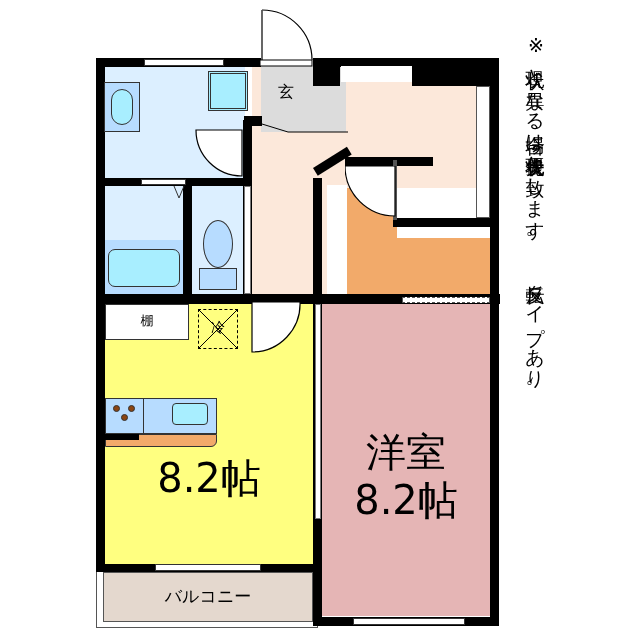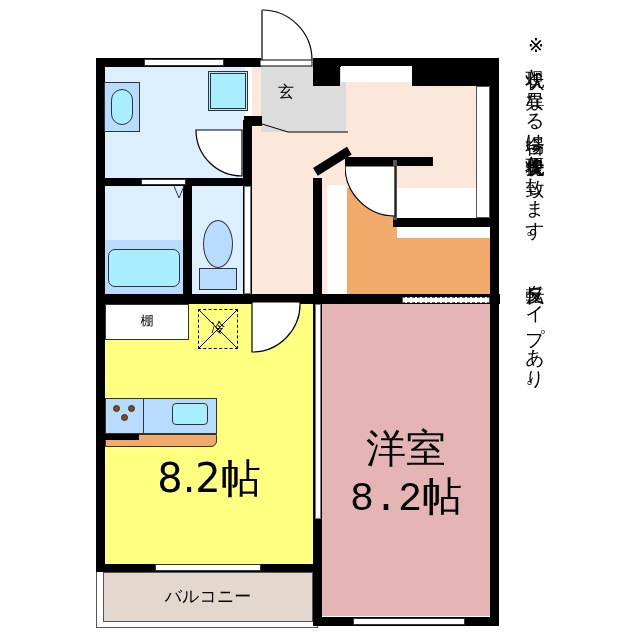--- a/index.html
+++ b/index.html
@@ -100,20 +100,20 @@
   <div class="abs" style="left:128px;top:405px;width:7px;height:7px;border-radius:50%;background:#8b4513;border:1px solid #333;"></div>
   <div class="abs" style="left:121px;top:414px;width:7px;height:7px;border-radius:50%;background:#8b4513;border:1px solid #333;"></div>
   <div class="abs" style="left:172px;top:403px;width:36px;height:22px;background:#a8eeff;border:1px solid #333;border-radius:4px;"></div>
   <div class="abs" style="left:105px;top:434px;width:112px;height:13px;background:#f2aa6a;border:1px solid #333;border-radius:0 0 6px 0;"></div>
   <div class="wall" style="left:105px;top:434px;width:34px;height:6px;"></div>
 
   <div class="lbl" style="left:270px;top:82px;width:32px;font-size:16px;">玄</div>
   <div class="lbl" style="left:105px;top:455px;width:208px;font-size:40px;line-height:46px;">
     <div>8.2帖</div>
   </div>
-  <div class="lbl" style="left:322px;top:428px;width:168px;font-size:40px;line-height:48px;font-family:Liberation Mono, monospace;">
+  <div class="lbl" style="left:322px;top:428px;width:168px;font-size:40px;line-height:48px;">
     <div>洋室</div>
     <div>8.2帖</div>
   </div>
   <div class="lbl" style="left:103px;top:585px;width:210px;font-size:17px;font-family:Liberation Mono, monospace;">バルコニー</div>
 </div>
 
 <div class="note">※現状と異なる場合は現状優先と致します。 反転タイプあり。</div>
 
 </body></html>

